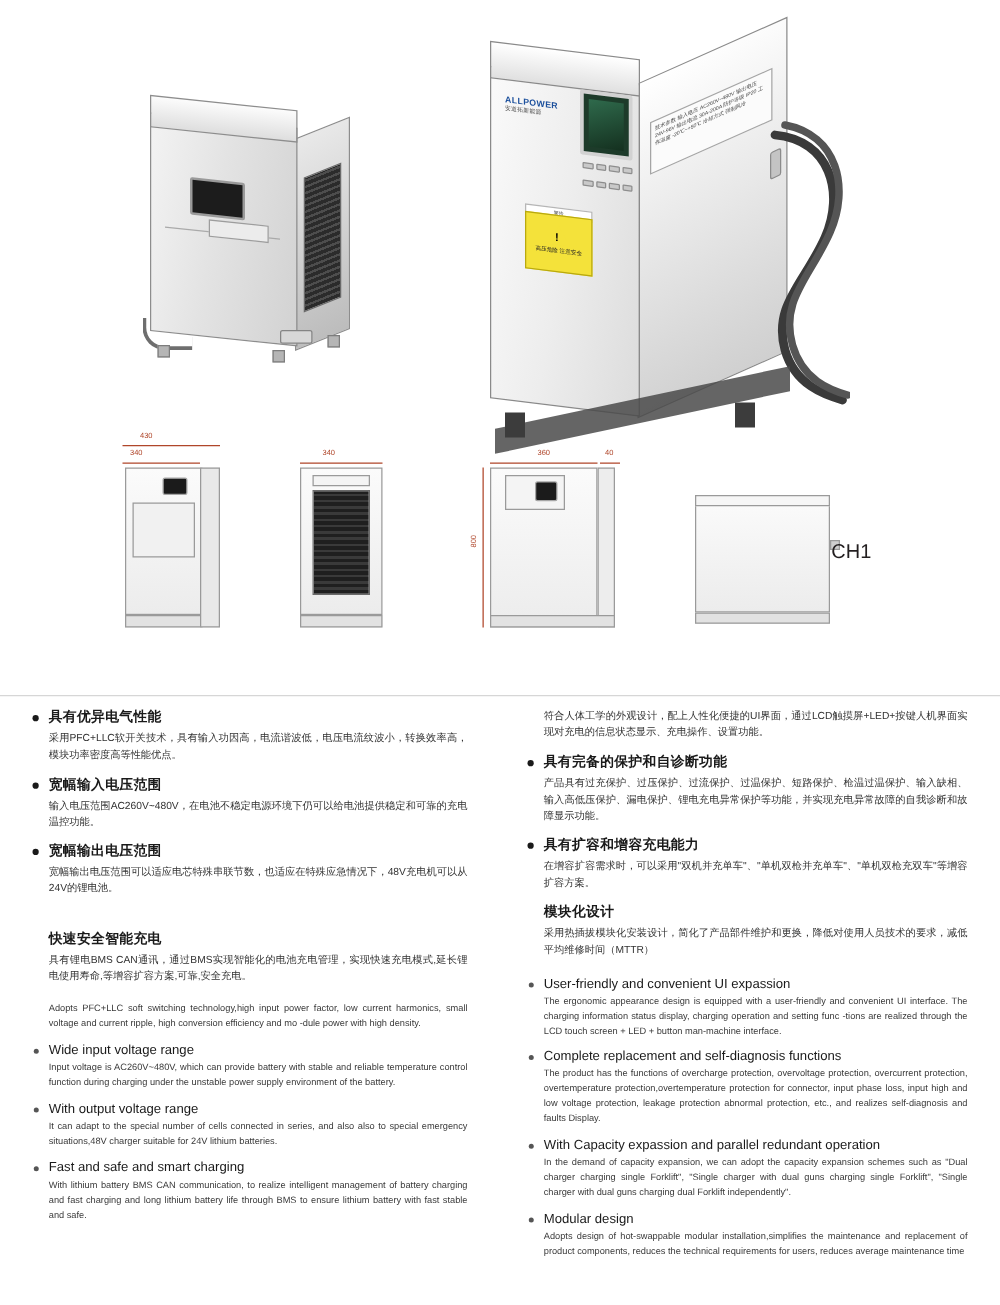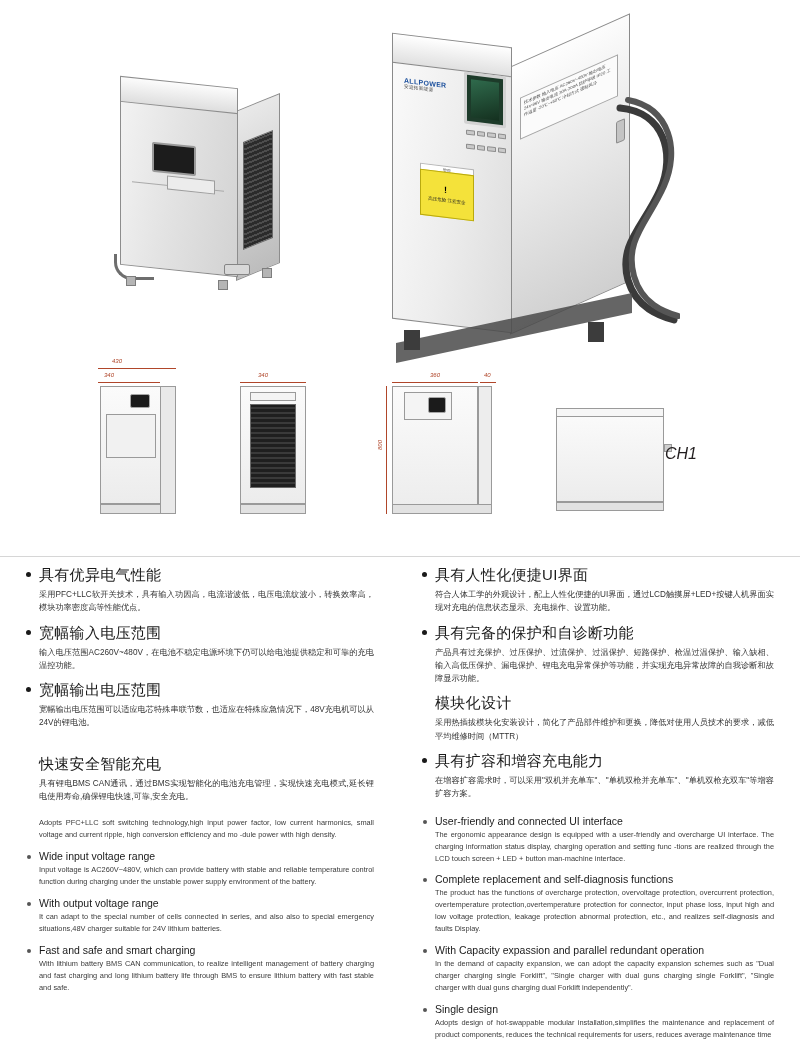--- a/index.html
+++ b/index.html
@@ -212,21 +212,21 @@
   }
   .cm-leg{position:absolute;width:16px;height:20px;background:#3c3c3c;}
   .cable-coil {
     position: absolute;
     left: 222px; top: 60px;
     width: 66px; height: 230px;
   }
   .cable-coil svg { width: 100%; height: 100%; }
 
   
-  .dims { position: absolute; left: 0; top: 352px; width: 663px; height: 190px; font-style: italic; }
+  .dims { position: absolute; left: 0; top: 340px; width: 663px; height: 190px; }
   .dim-box {
     position: absolute;
     background: linear-gradient(180deg,#fbfbfb,#ececec);
     border: 1px solid #9a9a9a;
   }
   .dim-line { position:absolute; background:#b0462a; }
   .dim-text { position:absolute; font-size:6px; color:#b0462a; }
   .dim-dark {
     position:absolute; background: repeating-linear-gradient(0deg,#1f1f1f 0 3px,#3a3a3a 3px 5px);
     border:1px solid #6a6a6a;
@@ -241,21 +241,21 @@
     position: absolute;
     top: 566px; left: 0;
     width: 800px;
     display: flex;
   }
   .col { width: 400px; padding: 0 26px 0 26px; }
   .col.right { padding-left: 22px; }
 
   .cn-item { margin-bottom: 9px; }
   .cn-head {
-    font-size: 15px; font-weight: normal; color: #1a1a1a;
+    font-size: 11px; font-weight: bold; color: #1a1a1a;
     position: relative; padding-left: 13px; margin-bottom: 3px;
     letter-spacing: .3px;
   }
   .cn-head.bullet::before {
     content: ""; position: absolute; left: 0; top: 6px;
     width: 5px; height: 5px; background: #1a1a1a; border-radius: 50%;
   }
   .cn-body {
     font-size: 8.2px; line-height: 1.62; color: #333; padding-left: 13px;
     text-align: justify;
@@ -394,21 +394,21 @@
     <div class="cn-item">
       <div class="cn-head bullet">宽幅输入电压范围</div>
       <div class="cn-body">输入电压范围AC260V~480V，在电池不稳定电源环境下仍可以给电池提供稳定和可靠的充电温控功能。</div>
     </div>
     <div class="cn-item">
       <div class="cn-head bullet">宽幅输出电压范围</div>
       <div class="cn-body">宽幅输出电压范围可以适应电芯特殊串联节数，也适应在特殊应急情况下，48V充电机可以从24V的锂电池。</div>
     </div>
     <div class="cn-item">
       <div class="cn-head" style="padding-left:13px;margin-top:25px;">快速安全智能充电</div>
-      <div class="cn-body">具有锂电BMS CAN通讯，通过BMS实现智能化的电池充电管理，实现快速充电模式,延长锂电使用寿命,确保锂电快速,可靠,安全充电。</div>
+      <div class="cn-body">具有锂电BMS CAN通讯，通过BMS实现智能化的电池充电管理，实现快速充电模式,延长锂电使用寿命,等增容扩容方案,可靠,安全充电。</div>
     </div>
 
     <div class="en-block">
       <div class="en-item">
         <div class="en-body">Adopts PFC+LLC soft switching technology,high input power factor, low current harmonics, small voltage and current ripple, high conversion efficiency and mo -dule power with high density.</div>
       </div>
       <div class="en-item">
         <div class="en-head">Wide input voltage range</div>
         <div class="en-body">Input voltage is AC260V~480V, which can provide battery with stable and reliable temperature control function during charging under the unstable power supply environment of the battery.</div>
       </div>
@@ -419,48 +419,47 @@
       <div class="en-item">
         <div class="en-head">Fast and safe and smart charging</div>
         <div class="en-body">With lithium battery BMS CAN communication, to realize intelligent management of battery charging and fast charging and long lithium battery life through BMS to ensure lithium battery with fast stable and safe.</div>
       </div>
     </div>
   </div>
 
   <div class="col right">
 
     <div class="cn-item">
-      <div class="cn-head bullet">具有人性化便捷UI界面</div>
       <div class="cn-body">符合人体工学的外观设计，配上人性化便捷的UI界面，通过LCD触摸屏+LED+按键人机界面实现对充电的信息状态显示、充电操作、设置功能。</div>
     </div>
     <div class="cn-item">
       <div class="cn-head bullet">具有完备的保护和自诊断功能</div>
       <div class="cn-body">产品具有过充保护、过压保护、过流保护、过温保护、短路保护、枪温过温保护、输入缺相、输入高低压保护、漏电保护、锂电充电异常保护等功能，并实现充电异常故障的自我诊断和故障显示功能。</div>
     </div>
     <div class="cn-item">
+      <div class="cn-head bullet">具有扩容和增容充电能力</div>
+      <div class="cn-body">在增容扩容需求时，可以采用"双机并充单车"、"单机双枪并充单车"、"单机双枪充双车"等增容扩容方案。</div>
+    </div>
+    <div class="cn-item">
       <div class="cn-head" style="padding-left:13px;">模块化设计</div>
       <div class="cn-body">采用热插拔模块化安装设计，简化了产品部件维护和更换，降低对使用人员技术的要求，减低平均维修时间（MTTR）</div>
     </div>
-    <div class="cn-item">
-      <div class="cn-head bullet">具有扩容和增容充电能力</div>
-      <div class="cn-body">在增容扩容需求时，可以采用"双机并充单车"、"单机双枪并充单车"、"单机双枪充双车"等增容扩容方案。</div>
-    </div>
 
     <div class="en-block">
       <div class="en-item">
-        <div class="en-head">User-friendly and connected UI interface</div>
-        <div class="en-body">The ergonomic appearance design is equipped with a user-friendly and overcharge UI interface. The charging information status display, charging operation and setting func -tions are realized through the LCD touch screen + LED + button man-machine interface.</div>
+        <div class="en-head">User-friendly and convenient UI expassion</div>
+        <div class="en-body">The ergonomic appearance design is equipped with a user-friendly and convenient UI interface. The charging information status display, charging operation and setting func -tions are realized through the LCD touch screen + LED + button man-machine interface.</div>
       </div>
       <div class="en-item">
         <div class="en-head">Complete replacement and self-diagnosis functions</div>
         <div class="en-body">The product has the functions of overcharge protection, overvoltage protection, overcurrent protection, overtemperature protection,overtemperature protection for connector, input phase loss, input high and low voltage protection, leakage protection abnormal protection, etc., and realizes self-diagnosis and faults Display.</div>
       </div>
       <div class="en-item">
         <div class="en-head">With Capacity expassion and parallel redundant operation</div>
         <div class="en-body">In the demand of capacity expansion, we can adopt the capacity expansion schemes such as "Dual charger charging single Forklift", "Single charger with dual guns charging single Forklift", "Single charger with dual guns charging dual Forklift independently".</div>
       </div>
       <div class="en-item">
-        <div class="en-head">Single design</div>
+        <div class="en-head">Modular design</div>
         <div class="en-body">Adopts design of hot-swappable modular installation,simplifies the maintenance and replacement of product components, reduces the technical requirements for users, reduces  average maintenance time</div>
       </div>
     </div>
   </div>
 </div>
 
 </body></html>

